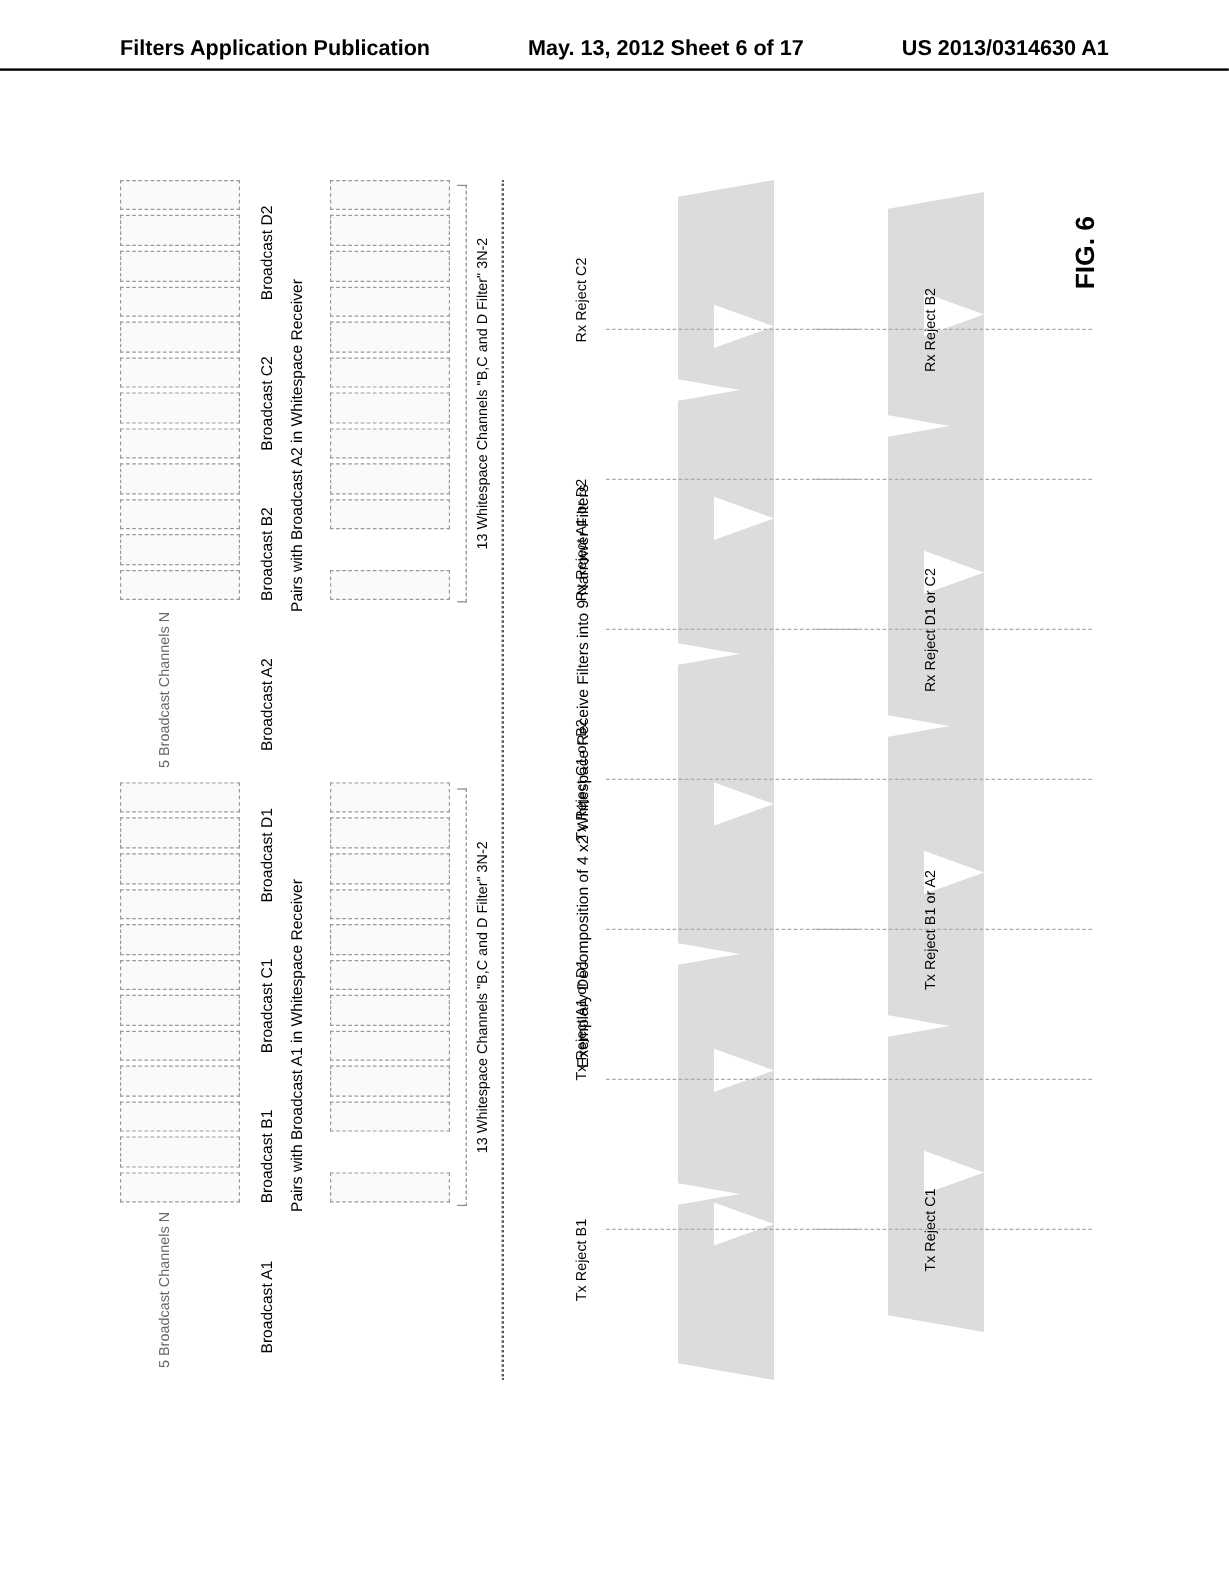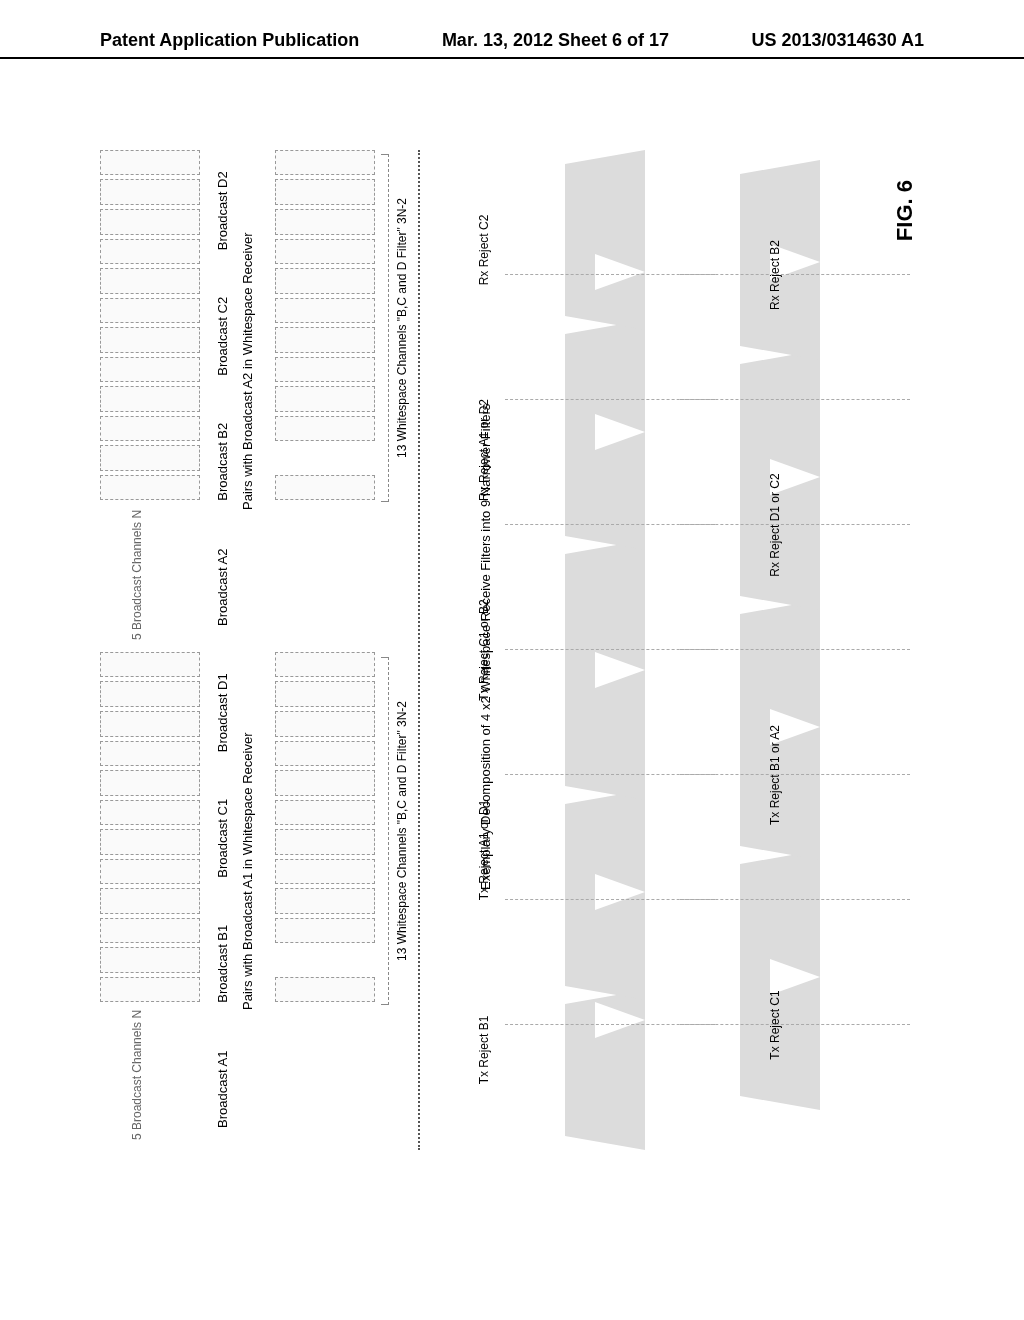--- a/index.html
+++ b/index.html
@@ -126,22 +126,22 @@
   .vsep {
     position:absolute;
     top:0; bottom:0;
     border-left:1px dashed #aaa;
   }
 </style>
 </head>
 <body>
 
 <div class="header">
-  <span>Patent Application Publication</span>
-  <span>Mar. 13, 2012  Sheet 6 of 17</span>
+  <span>Filters Application Publication</span>
+  <span>May. 13, 2012  Sheet 6 of 17</span>
   <span>US 2013/0314630 A1</span>
 </div>
 
 <div class="figure-wrap">
   <div class="figure">
 
     <div class="fig-label">FIG. 6</div>
 
     <div class="row row1">
       <div class="cells">

